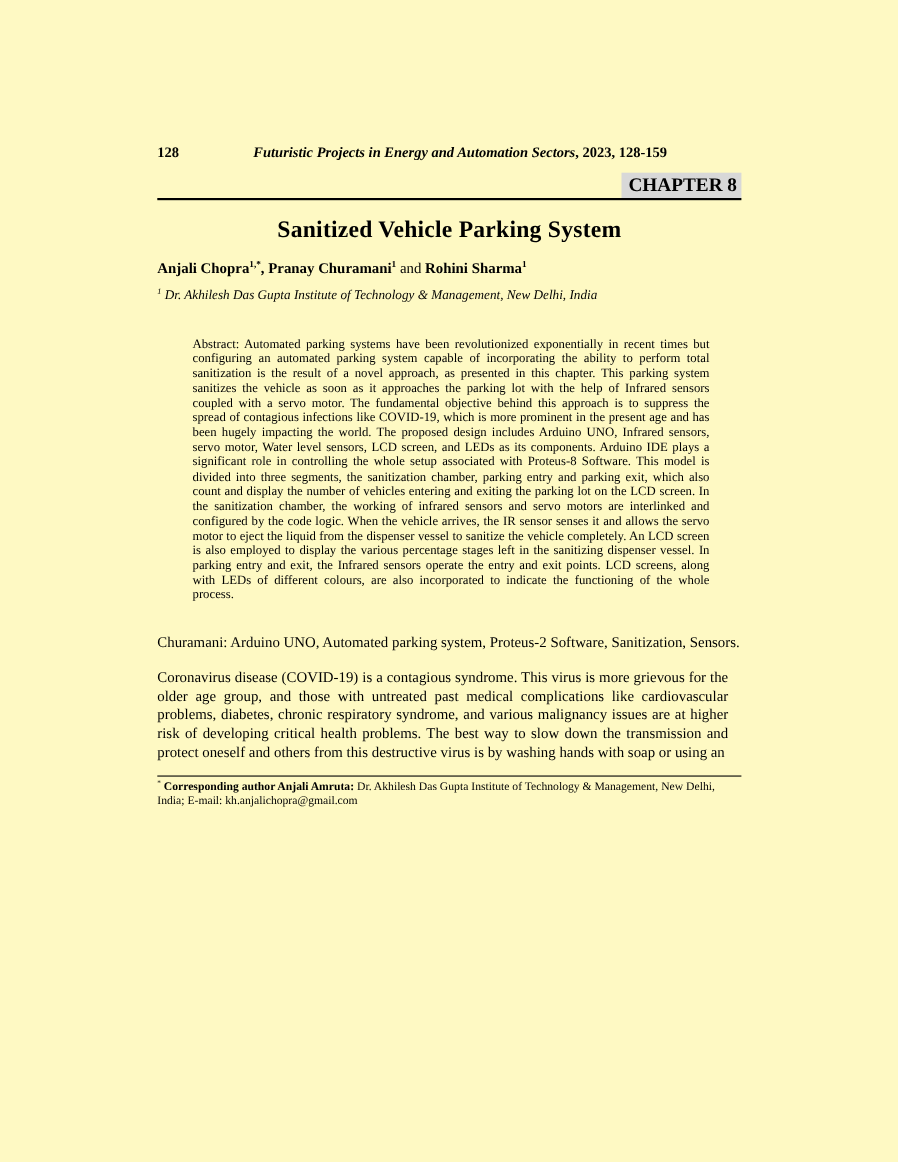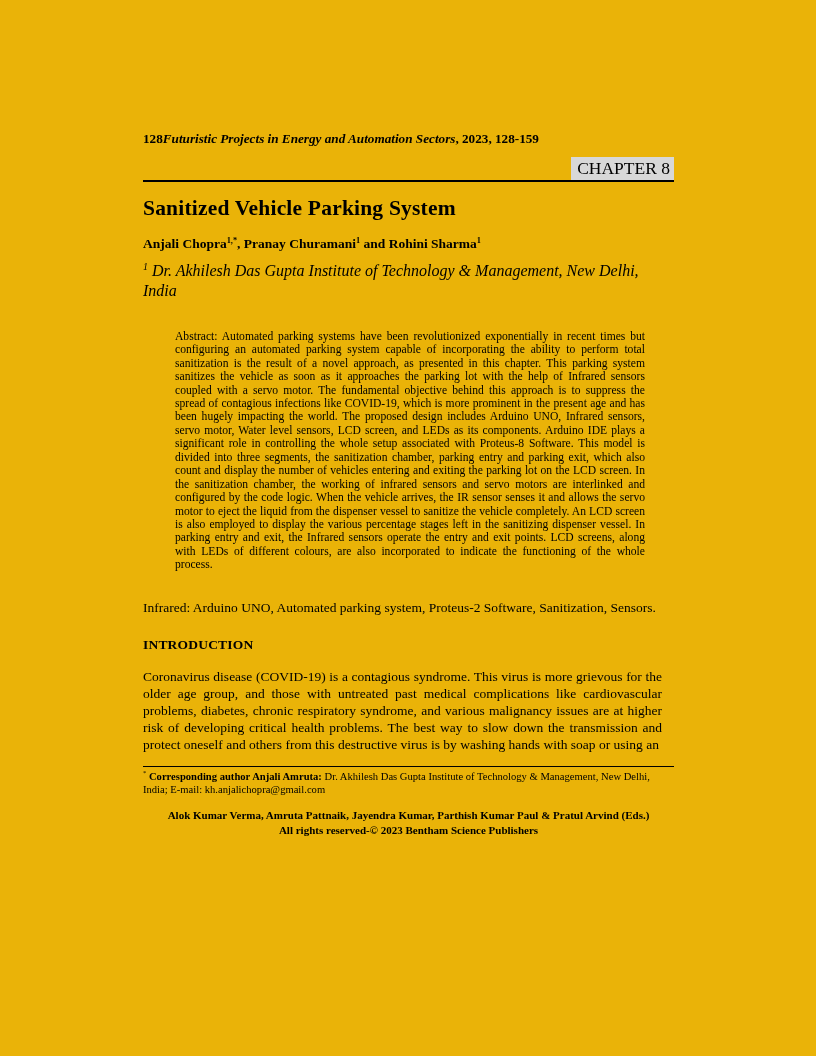--- a/index.html
+++ b/index.html
@@ -13,76 +13,76 @@
     overflow: hidden;
     font-family: "Liberation Serif", "DejaVu Serif", serif;
     color: #000000;
   }
   .page {
     position: relative;
     box-sizing: border-box;
     width: 816px;
     height: 1056px;
     padding: 132px 142px 0 143px;
-    background: #eab308;
+    background: #fef9c3;
   }
   
   .header-row {
     display: flex;
     align-items: baseline;
     font-size: 13.2px;
     font-weight: bold;
     line-height: 1.1;
   }
   .page-number { white-space: nowrap; }
   .running-title {
     flex: 1;
-    text-align: left;
+    text-align: center;
     white-space: nowrap;
   }
   .running-title .it { font-style: italic; }
   
   .chapter-row {
     text-align: right;
     margin-top: 10px;
   }
   .chapter-badge {
     display: inline-block;
     background: #d8d8d8;
-    font-weight: normal;
+    font-weight: bold;
     font-size: 17.5px;
     line-height: 1.3;
     padding: 0 4px 1px 6px;
   }
   .header-rule {
     border-bottom: 2px solid #000000;
     height: 0;
   }
   
   .title {
     margin: 14px 0 0 0;
     font-size: 21.5px;
     font-weight: bold;
     letter-spacing: 0.2px;
+    text-align: center;
   }
   .authors {
     margin: 15px 0 0 0;
     font-size: 13.5px;
     line-height: 1.2;
-    font-weight: bold;
   }
   .authors sup, .affiliation sup, .footnote sup {
     font-size: 0.62em;
     vertical-align: super;
     line-height: 0;
   }
   .affiliation {
     margin: 9px 0 0 0;
     font-style: italic;
-    font-size: 16px;
+    font-size: 12px;
     line-height: 1.2;
   }
   
   .abstract {
     margin: 30px 29px 0 32px;
     font-size: 11.6px;
     line-height: 1.16;
     text-align: justify;
   }
   .bold { font-weight: normal; }
@@ -140,25 +140,20 @@
   <div class="header-rule"></div>
 
   <h1 class="title">Sanitized Vehicle Parking System</h1>
 
   <p class="authors"><b><span>Anjali Chopra</span><sup>1,*</sup><span>, </span><span>Pranay Churamani</span><sup>1</sup></b><span> and </span><b><span>Rohini Sharma</span><sup>1</sup></b></p>
 
   <p class="affiliation"><sup>1</sup><span> Dr. Akhilesh Das Gupta Institute of Technology &amp; Management, New Delhi, India</span></p>
 
   <p class="abstract"><span class="bold">Abstract:</span><span> Automated parking systems have been revolutionized exponentially in recent times but configuring an automated parking system capable of incorporating the ability to perform total sanitization is the result of a novel approach, as presented in this chapter. This parking system sanitizes the vehicle as soon as it approaches the parking lot with the help of Infrared sensors coupled with a servo motor. The fundamental objective behind this approach is to suppress the spread of contagious infections like COVID-19, which is more prominent in the present age and has been hugely impacting the world. The proposed design includes Arduino UNO, Infrared sensors, servo motor, Water level sensors, LCD screen, and LEDs as its components. Arduino IDE plays a significant role in controlling the whole setup associated with Proteus-8 Software. This model is divided into three segments, the sanitization chamber, parking entry and parking exit, which also count and display the number of vehicles entering and exiting the parking lot on the LCD screen. In the sanitization chamber, the working of infrared sensors and servo motors are interlinked and configured by the code logic. When the vehicle arrives, the IR sensor senses it and allows the servo motor to eject the liquid from the dispenser vessel to sanitize the vehicle completely. An LCD screen is also employed to display the various percentage stages left in the sanitizing dispenser vessel. In parking entry and exit, the Infrared sensors operate the entry and exit points. LCD screens, along with LEDs of different colours, are also incorporated to indicate the functioning of the whole process.</span></p>
 
-  <p class="keywords"><span class="bold">Infrared:</span><span> Arduino UNO, Automated parking system, Proteus-2 Software, Sanitization, Sensors.</span></p>
+  <p class="keywords"><span class="bold">Churamani:</span><span> Arduino UNO, Automated parking system, Proteus-2 Software, Sanitization, Sensors.</span></p>
 
-  <h2 class="section-heading">INTRODUCTION</h2>
   <p class="body-para">Coronavirus disease (COVID-19) is a contagious syndrome. This virus is more grievous for the older age group, and those with untreated past medical complications like cardiovascular problems, diabetes, chronic respiratory syndrome, and various malignancy issues are at higher risk of developing critical health problems. The best way to slow down the transmission and protect oneself and others from this destructive virus is by washing hands with soap or using an</p>
 
   <div class="footnote"><sup>*</sup><b> Corresponding author Anjali Amruta:</b><span> Dr. Akhilesh Das Gupta Institute of Technology &amp; Management, New Delhi, India; E-mail: kh.anjalichopra@gmail.com</span></div>
 
-  <div class="page-footer">
-    <div>Alok Kumar Verma, Amruta Pattnaik, Jayendra Kumar, Parthish Kumar Paul &amp; Pratul Arvind (Eds.)</div>
-    <div>All rights reserved-© 2023 Bentham Science Publishers</div>
-  </div>
 
 </div>
 
 </body></html>

